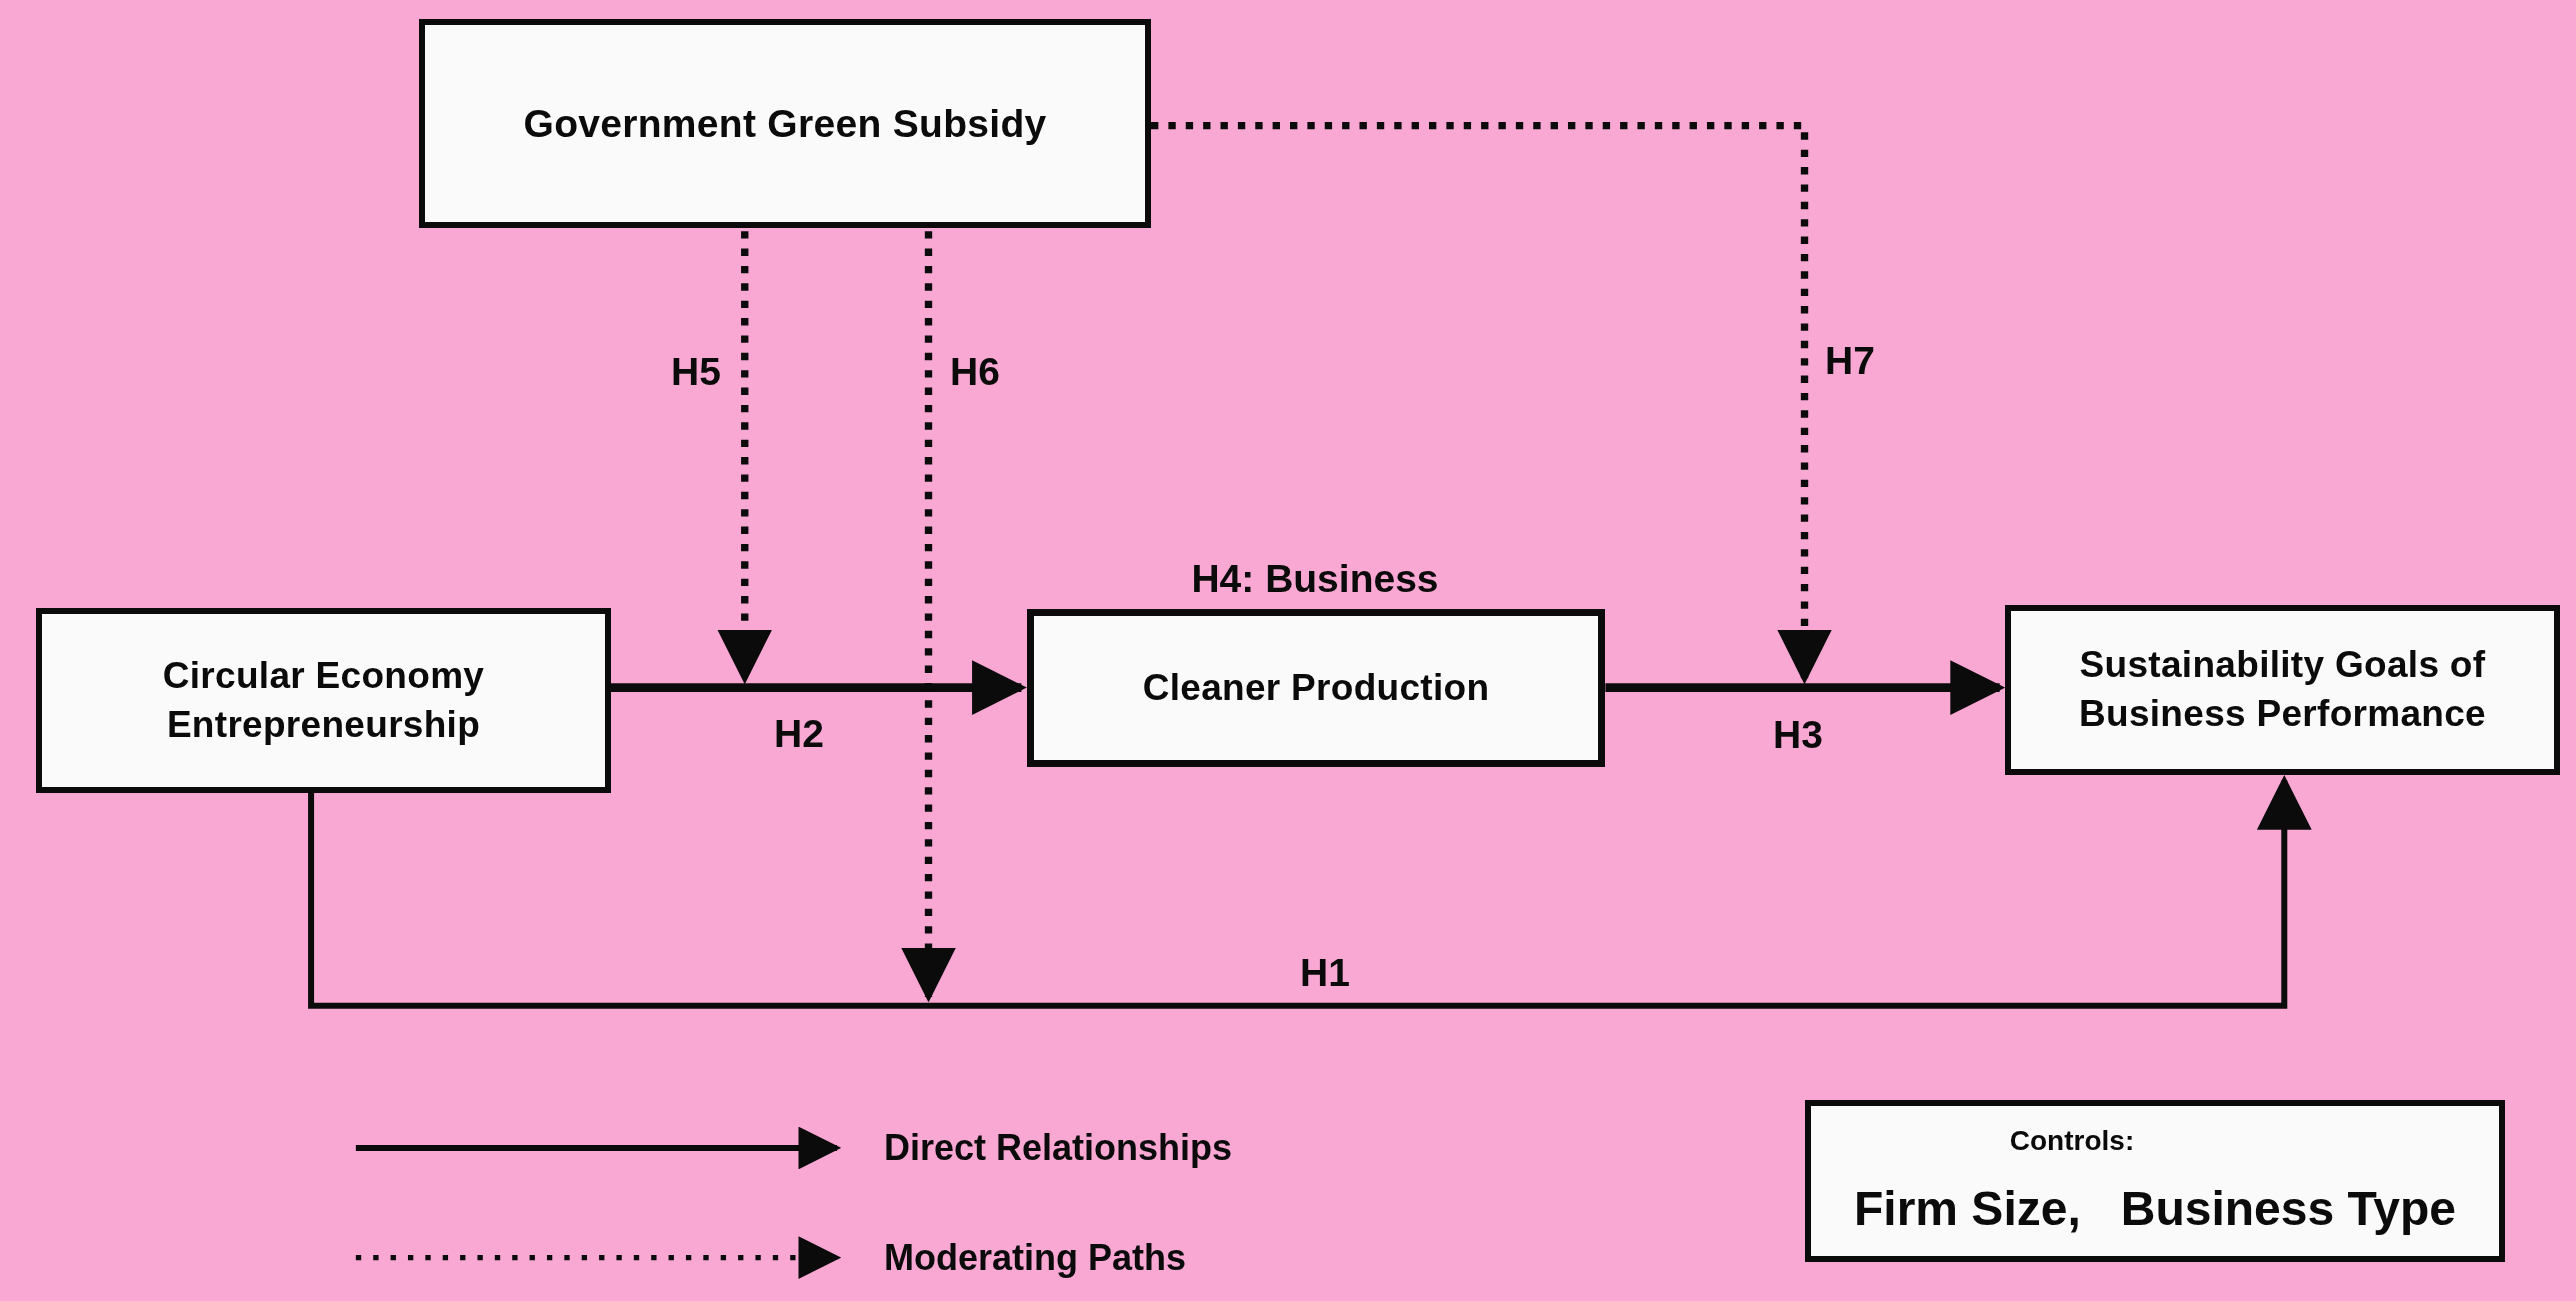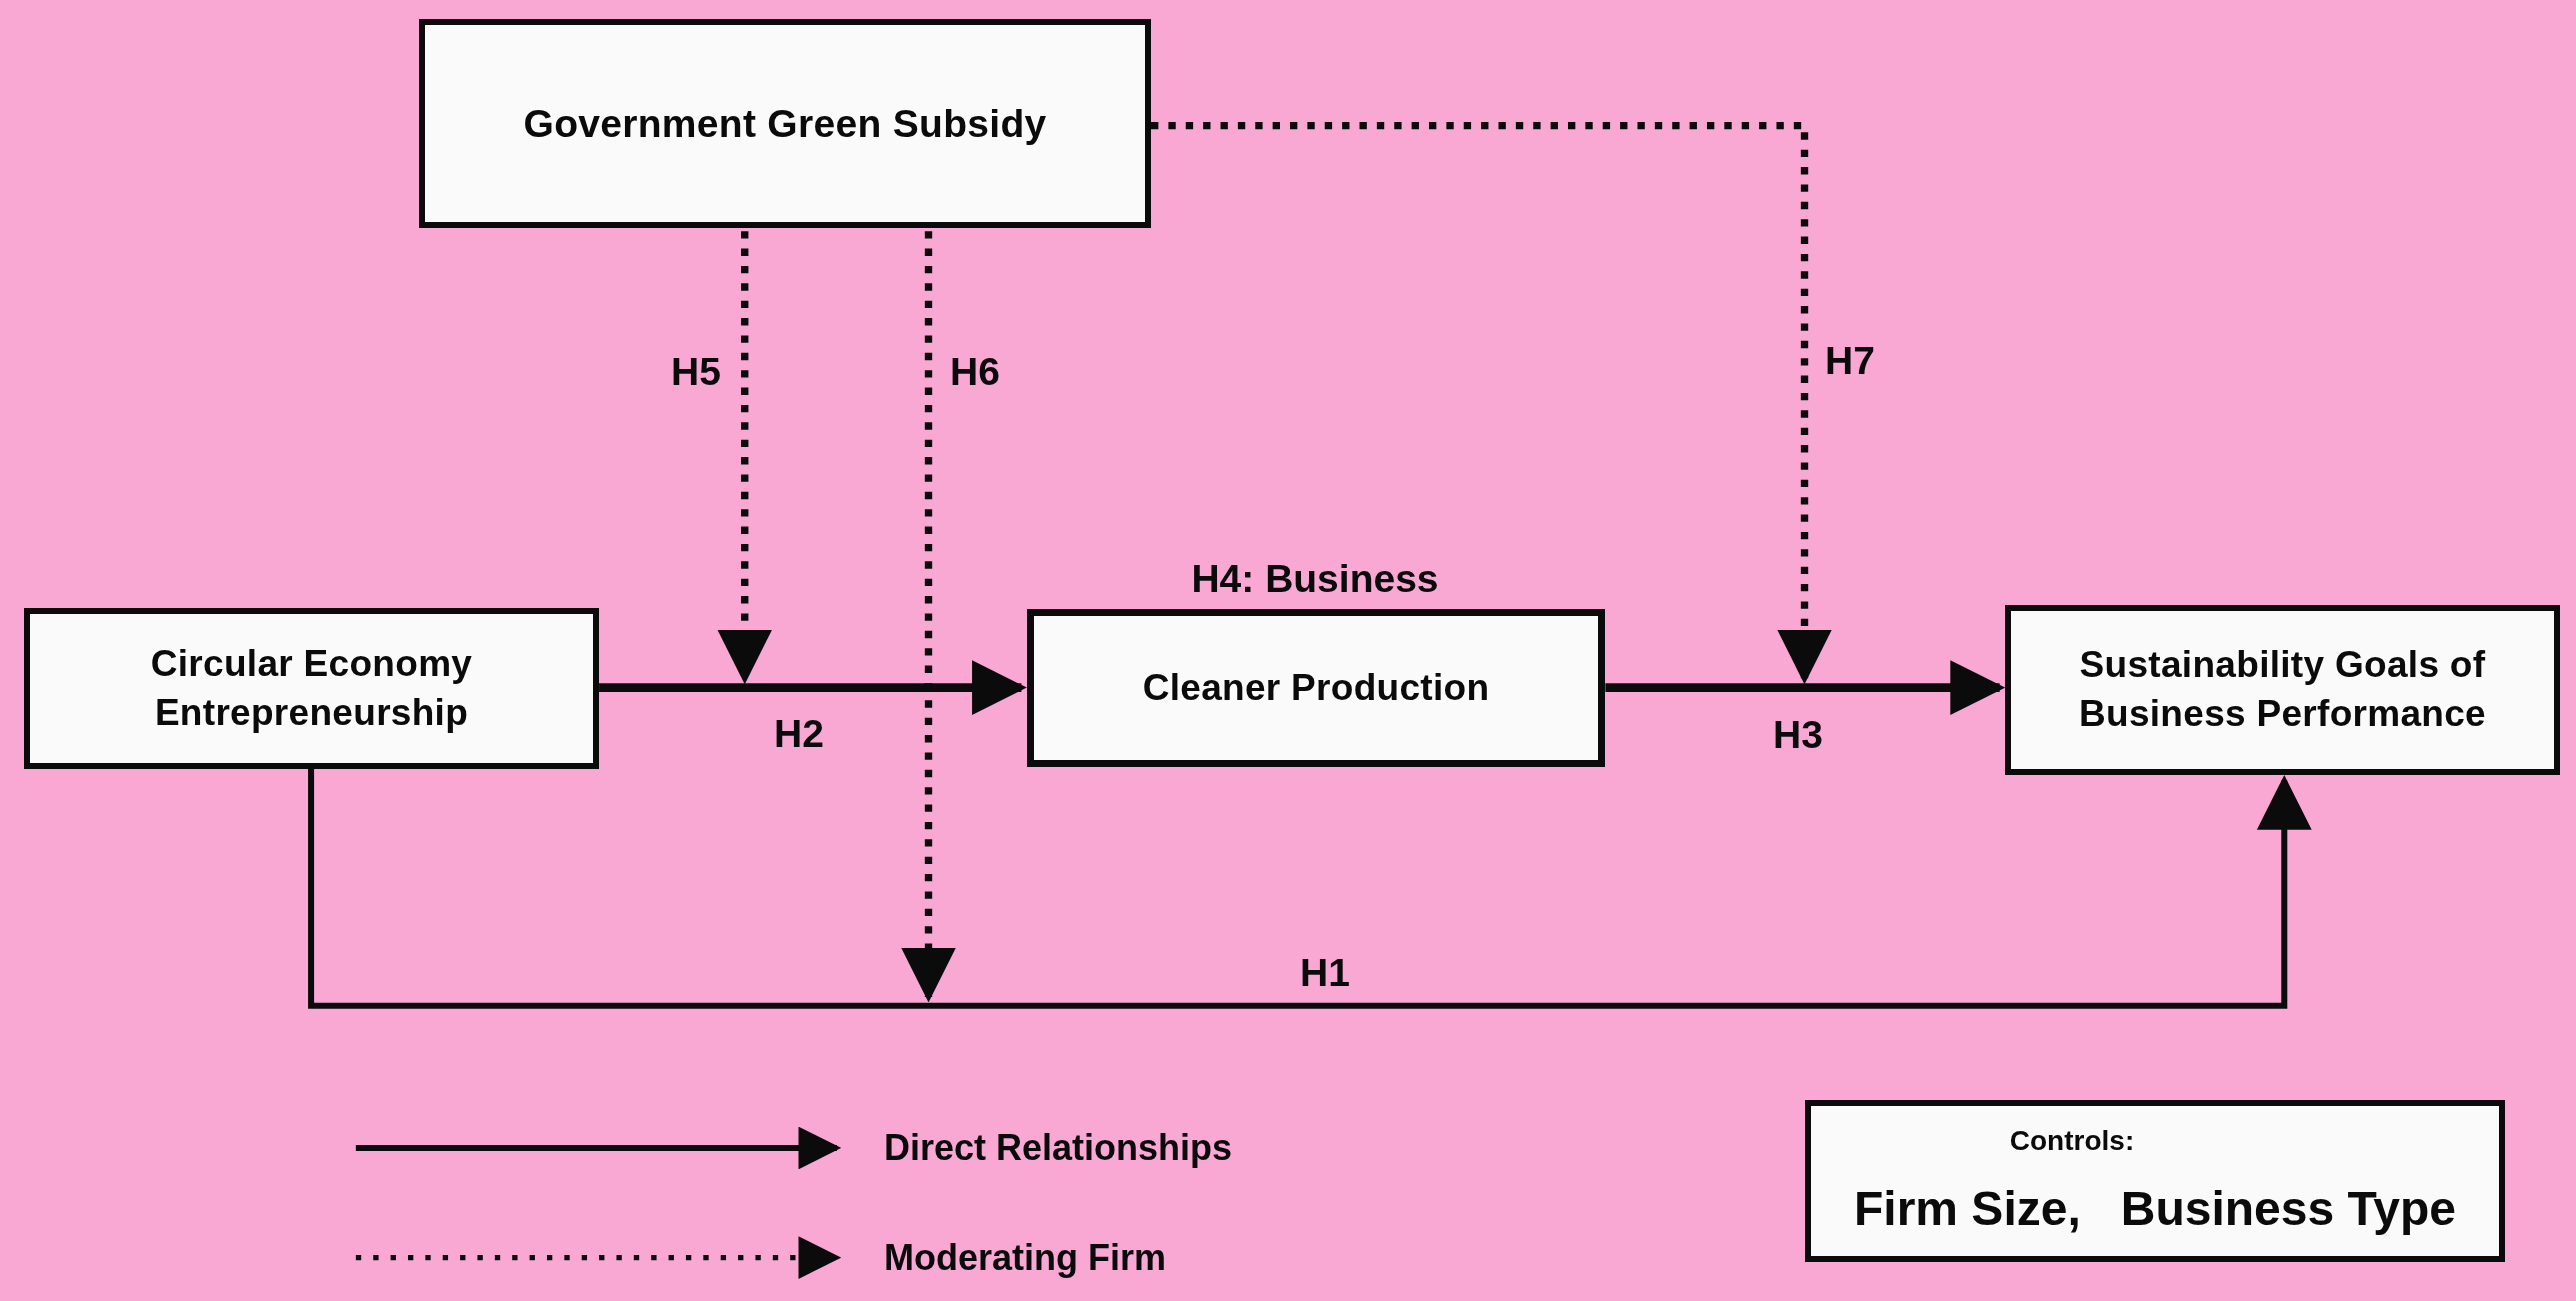--- a/index.html
+++ b/index.html
@@ -33,21 +33,21 @@
     text-align: center;
     font-weight: 700;
   }
   .node .node-label {
     font-size: 37px;
     line-height: 1.32;
     letter-spacing: 0.3px;
   }
   .gov-box    { left: 419px;  top: 19.4px;   width: 732px; height: 209px; }
   .gov-box .node-label { font-size: 39px; }
-  .cee-box    { left: 24px;   top: 608px;  width: 575px;  height: 161px; padding: 0 25.4px; }
+  .cee-box    { left: 36px;   top: 608px;  width: 575px;  height: 185px; padding: 0 25.4px; }
   .cp-box     { left: 1027px; top: 609px;  width: 578px;  height: 158px; border-width: 7.4px; }
   .sgbp-box   { left: 2005px; top: 605px;  width: 555px;  height: 170px; padding: 0 36px; }
   .controls-box {
     left: 1805px; top: 1100px; width: 700px; height: 162px;
     flex-direction: column;
     justify-content: space-between;
     padding: 18.7px 0 20px 0;
   }
   .controls-title {
     font-size: 28px;
@@ -125,21 +125,21 @@
 
   <div class="path-label lbl-h4" style="left:1315px; top:579px;">H4: Business</div>
   <div class="path-label" style="left:799px; top:734px;">H2</div>
   <div class="path-label" style="left:1798px; top:735px;">H3</div>
   <div class="path-label" style="left:1325px; top:973px;">H1</div>
   <div class="path-label" style="left:696px; top:372px;">H5</div>
   <div class="path-label" style="left:975px; top:372px;">H6</div>
   <div class="path-label" style="left:1850px; top:361px;">H7</div>
 
   <div class="legend-label" style="left:884px; top:1148px;">Direct Relationships</div>
-  <div class="legend-label" style="left:884px; top:1258px;">Moderating Firm</div>
+  <div class="legend-label" style="left:884px; top:1258px;">Moderating Paths</div>
 
   <div class="node controls-box">
     <span class="controls-title">Controls:</span>
     <span class="controls-items">Firm Size,   Business Type</span>
   </div>
 
 </div>
 
 
 </body></html>

